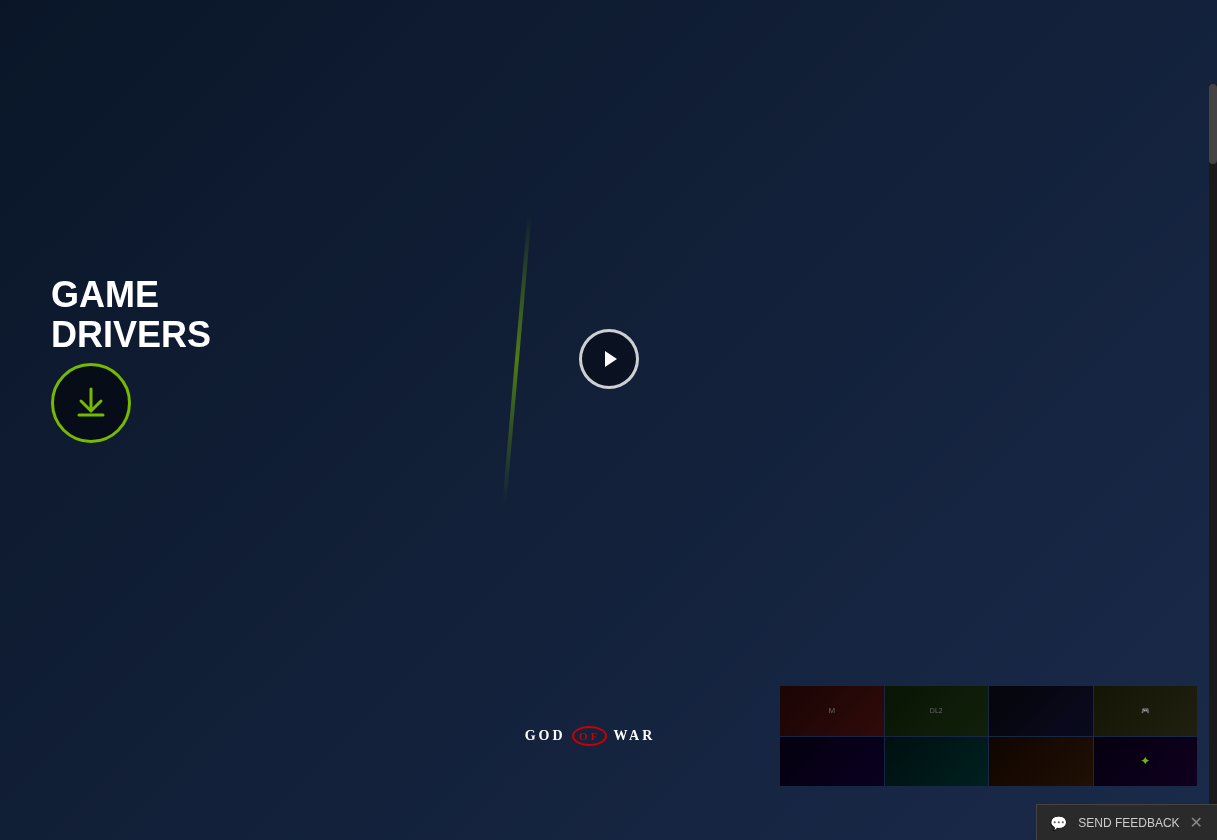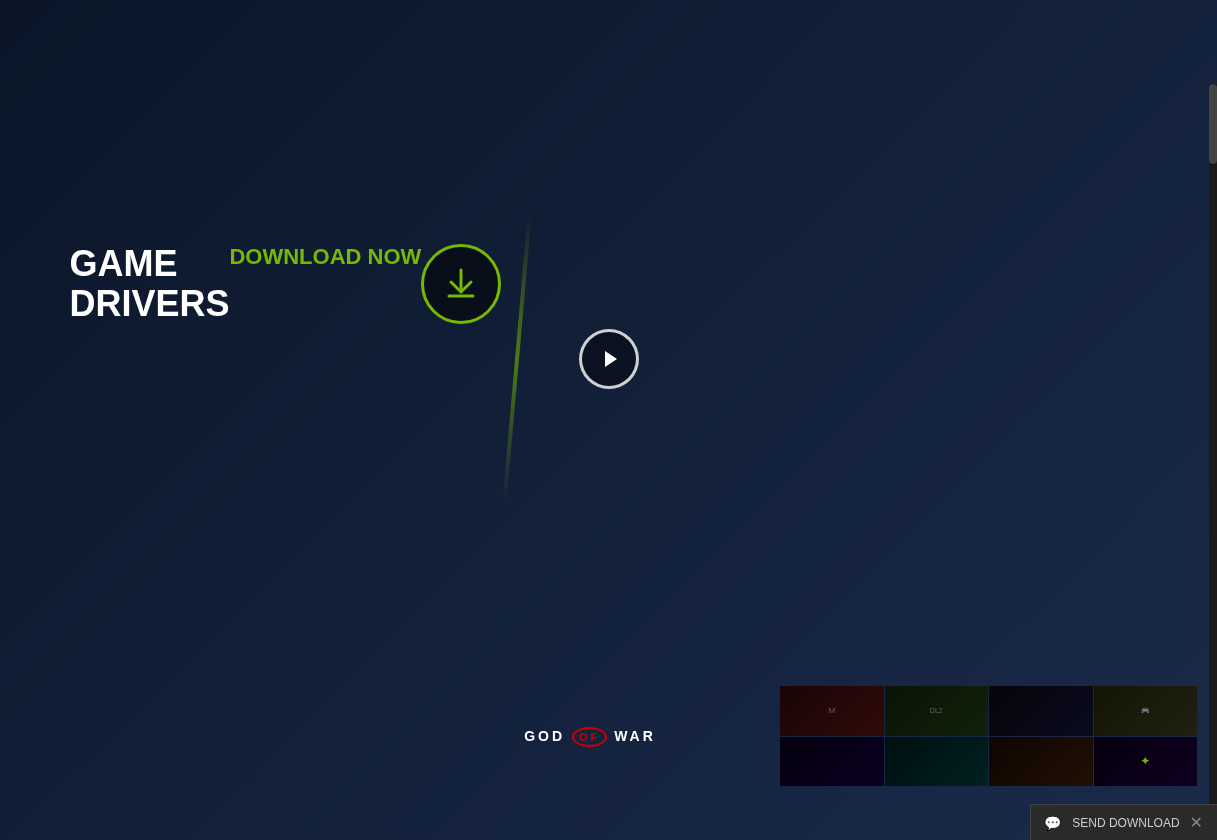--- a/index.html
+++ b/index.html
@@ -242,21 +242,21 @@
       height: 290px;
       background: linear-gradient(135deg, #0a0a0a 0%, #1a1a2e 30%, #16213e 60%, #0f3460 100%);
       position: relative;
       overflow: hidden;
       display: flex;
     }
     .banner-left {
       width: 45%;
       padding: 30px 30px;
       display: flex;
-      flex-direction: row;
+      flex-direction: column;
       justify-content: center;
       z-index: 2;
     }
     .banner-title {
       font-size: 36px;
       font-weight: 900;
       color: #fff;
       line-height: 1.1;
       text-transform: uppercase;
       margin-bottom: 8px;
@@ -578,21 +578,20 @@
         <span class="collapse-btn">▲</span>
       </div>
     </div>
 
     <div class="banner-container">
       <div class="banner-left">
         <div class="banner-title">
           <div>GAME</div>
           <div>DRIVERS</div>
         </div>
-        <div class="banner-subtitle">DOWNLOAD NOW</div>
         <div class="banner-download-icon">
           <svg width="36" height="36" viewBox="0 0 36 36" fill="none">
             <path d="M18 4v18M8 16l10 10 10-10" stroke="#76b900" stroke-width="3" stroke-linecap="round"></path>
             <path d="M6 30h24" stroke="#76b900" stroke-width="3" stroke-linecap="round"></path>
           </svg>
         </div>
       </div>
 
       <div style="position:absolute;left:42%;top:0;bottom:0;width:4px;background:linear-gradient(to bottom,transparent,#76b900,transparent);opacity:0.6;z-index:3;transform:skewX(-5deg);"></div>
 
@@ -673,21 +672,21 @@
       <div class="thumb-large-icon">
         <svg width="30" height="30" viewBox="0 0 30 30" fill="none">
           <path d="M15 3v18M6 14l9 9 9-9" stroke="#76b900" stroke-width="2.5" stroke-linecap="round"></path>
           <path d="M4 26h22" stroke="#76b900" stroke-width="2.5" stroke-linecap="round"></path>
         </svg>
       </div>
     </div>
     <div class="thumb-mid">
       <div style="position:absolute;left:0;top:0;right:0;bottom:0;background:linear-gradient(135deg,#0a1628,#1a2a4a);"></div>
       <div style="position:relative;z-index:1;text-align:center;">
-        <div style="font-size:14px;font-weight:900;letter-spacing:3px;color:#fff;">GOD
+        <div style="font-size:14px;font-weight:900;letter-spacing:3px;color:#fff;font-family:Liberation Serif, serif;">GOD
           <span style="border:2px solid #cc0000;border-radius:50%;padding:2px 5px;font-size:11px;color:#cc0000;">OF</span>
           WAR</div>
       </div>
     </div>
     <div class="thumb-grid">
       <div class="thumb-cell thumb-cell-1">
         <div style="width:100%;height:100%;background:linear-gradient(135deg,#1a0505,#300a0a);display:flex;align-items:center;justify-content:center;font-size:8px;color:#666;text-align:center;padding:2px;">M</div>
       </div>
       <div class="thumb-cell thumb-cell-2">
         <div style="width:100%;height:100%;background:linear-gradient(135deg,#0a1505,#10200a);display:flex;align-items:center;justify-content:center;font-size:7px;color:#666;text-align:center;padding:2px;">DL2</div>
@@ -714,15 +713,15 @@
   </div>
 
 </div>
 
 <div class="scrollbar-track">
   <div class="scrollbar-thumb"></div>
 </div>
 
 <div class="feedback-bar">
   <span class="feedback-bar-icon">💬</span>
-  <span>SEND DOWNLOAD</span>
+  <span>SEND FEEDBACK</span>
   <span class="feedback-close">✕</span>
 </div>
 
 </body></html>

